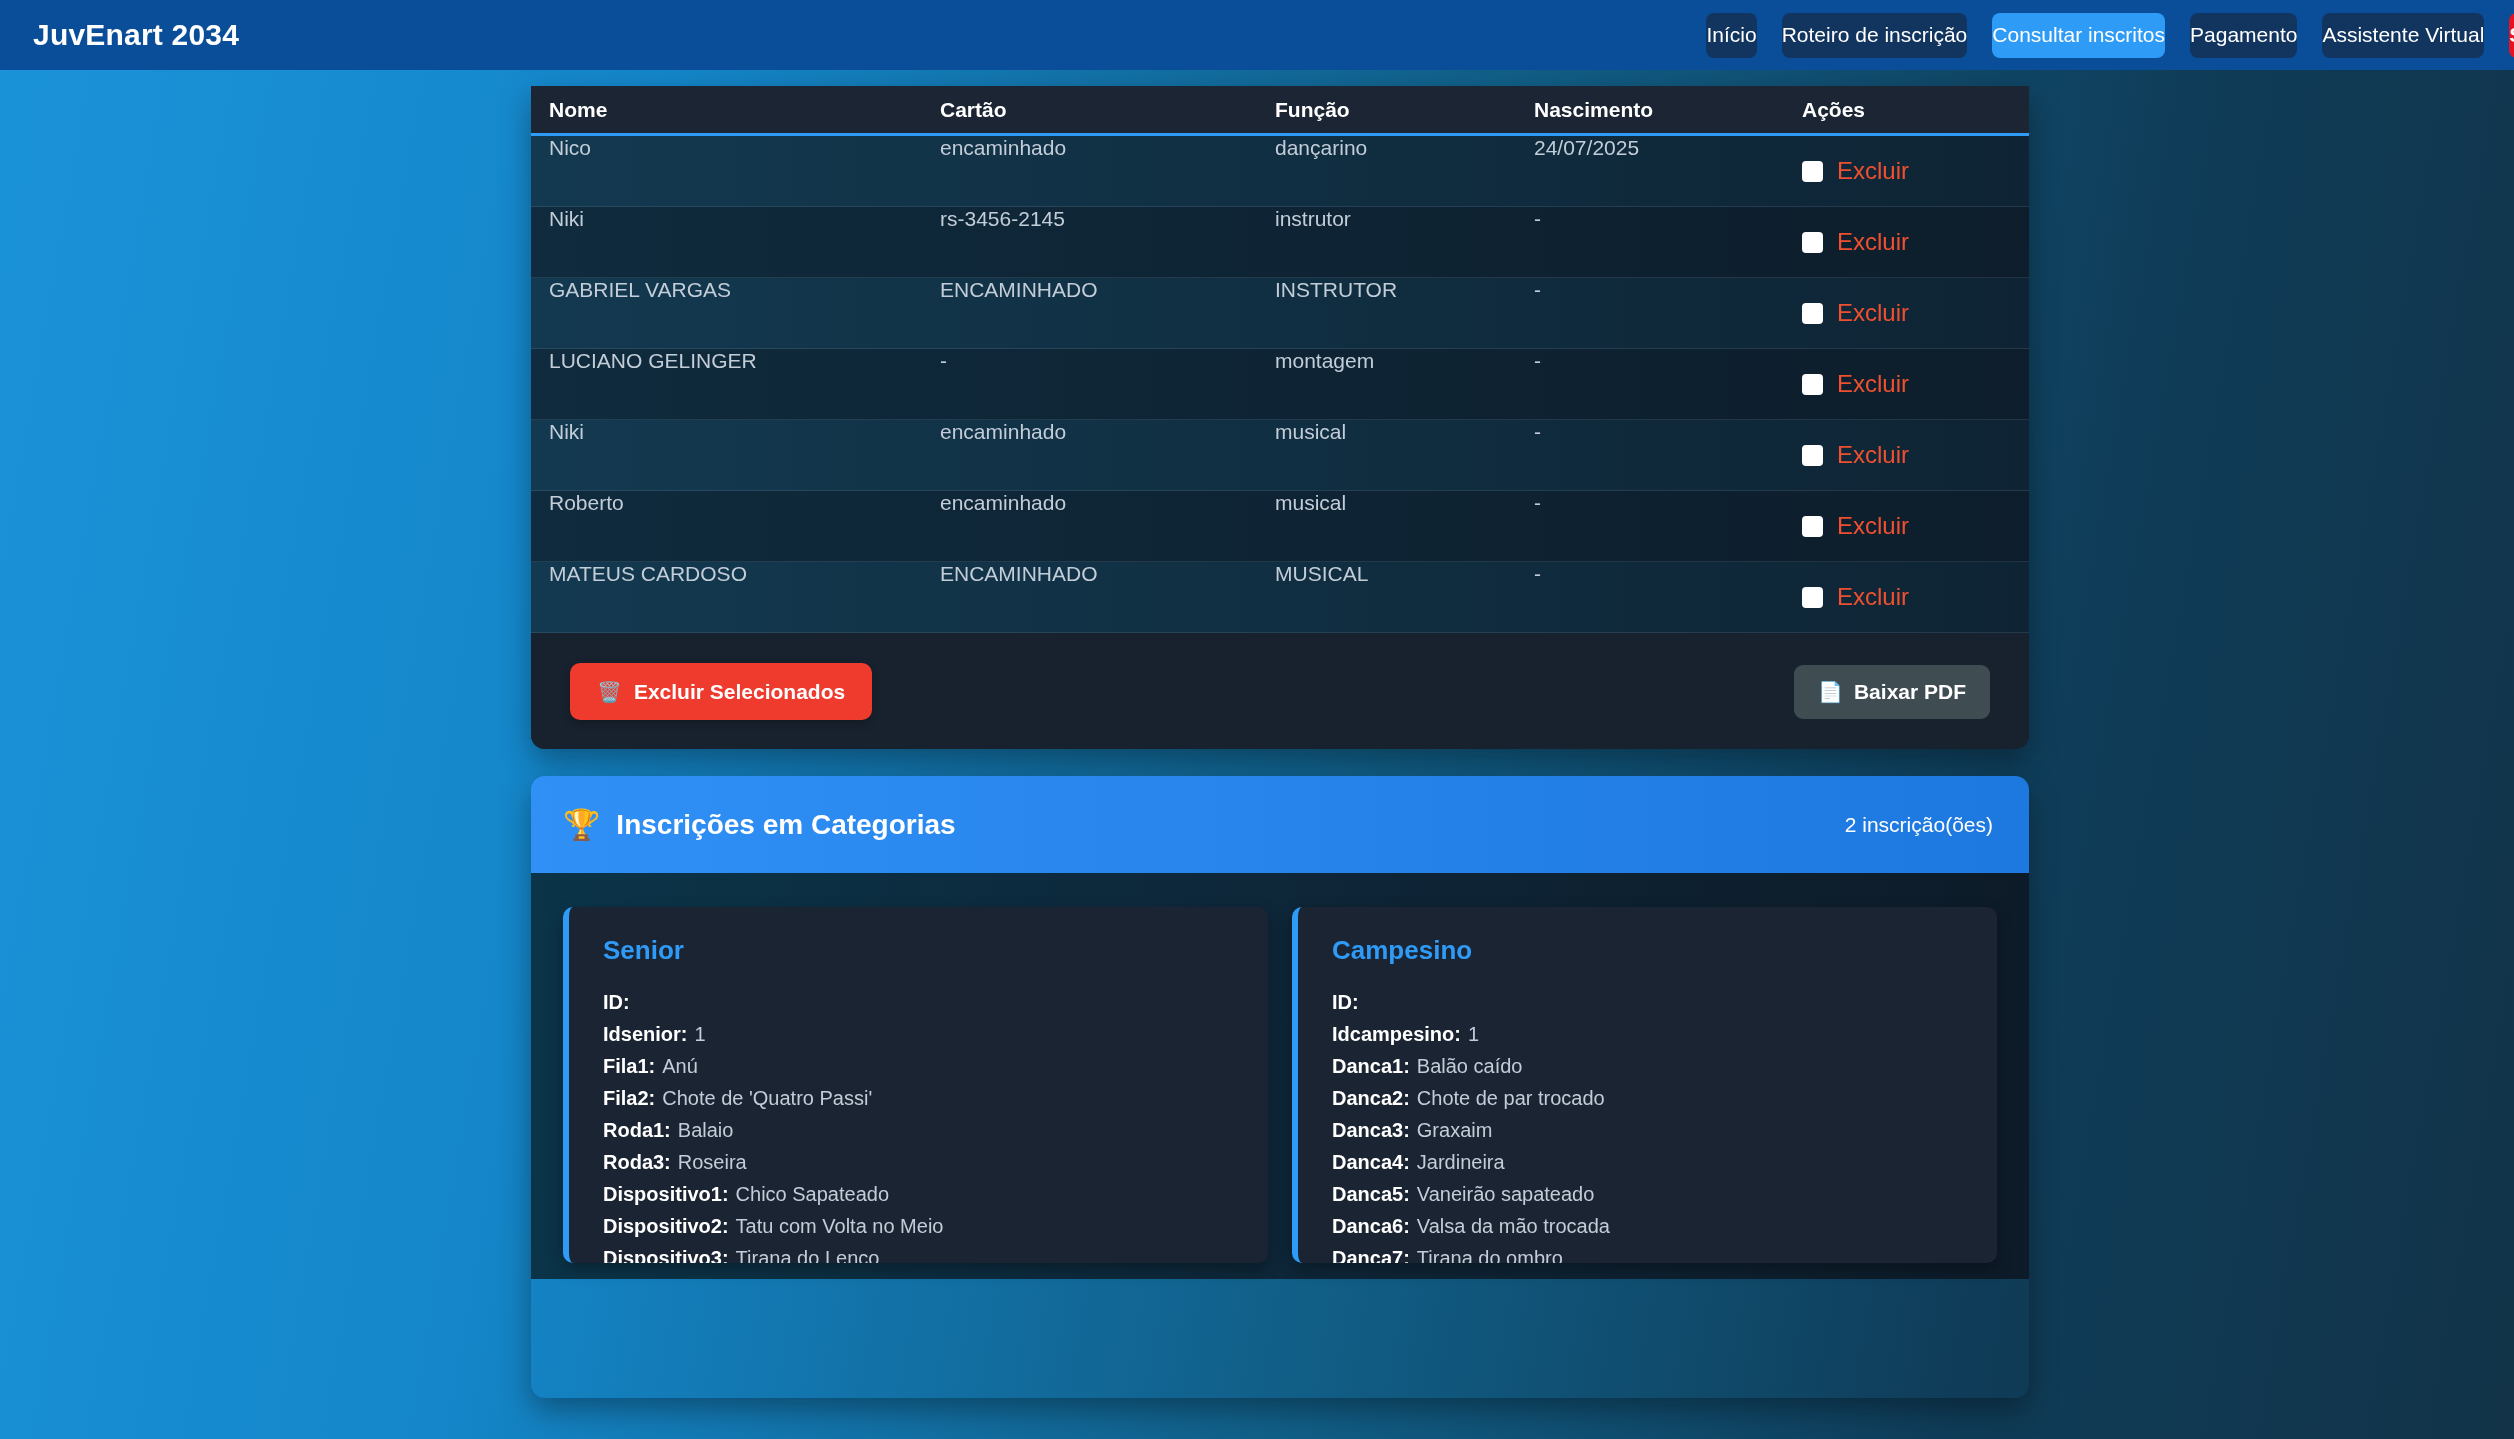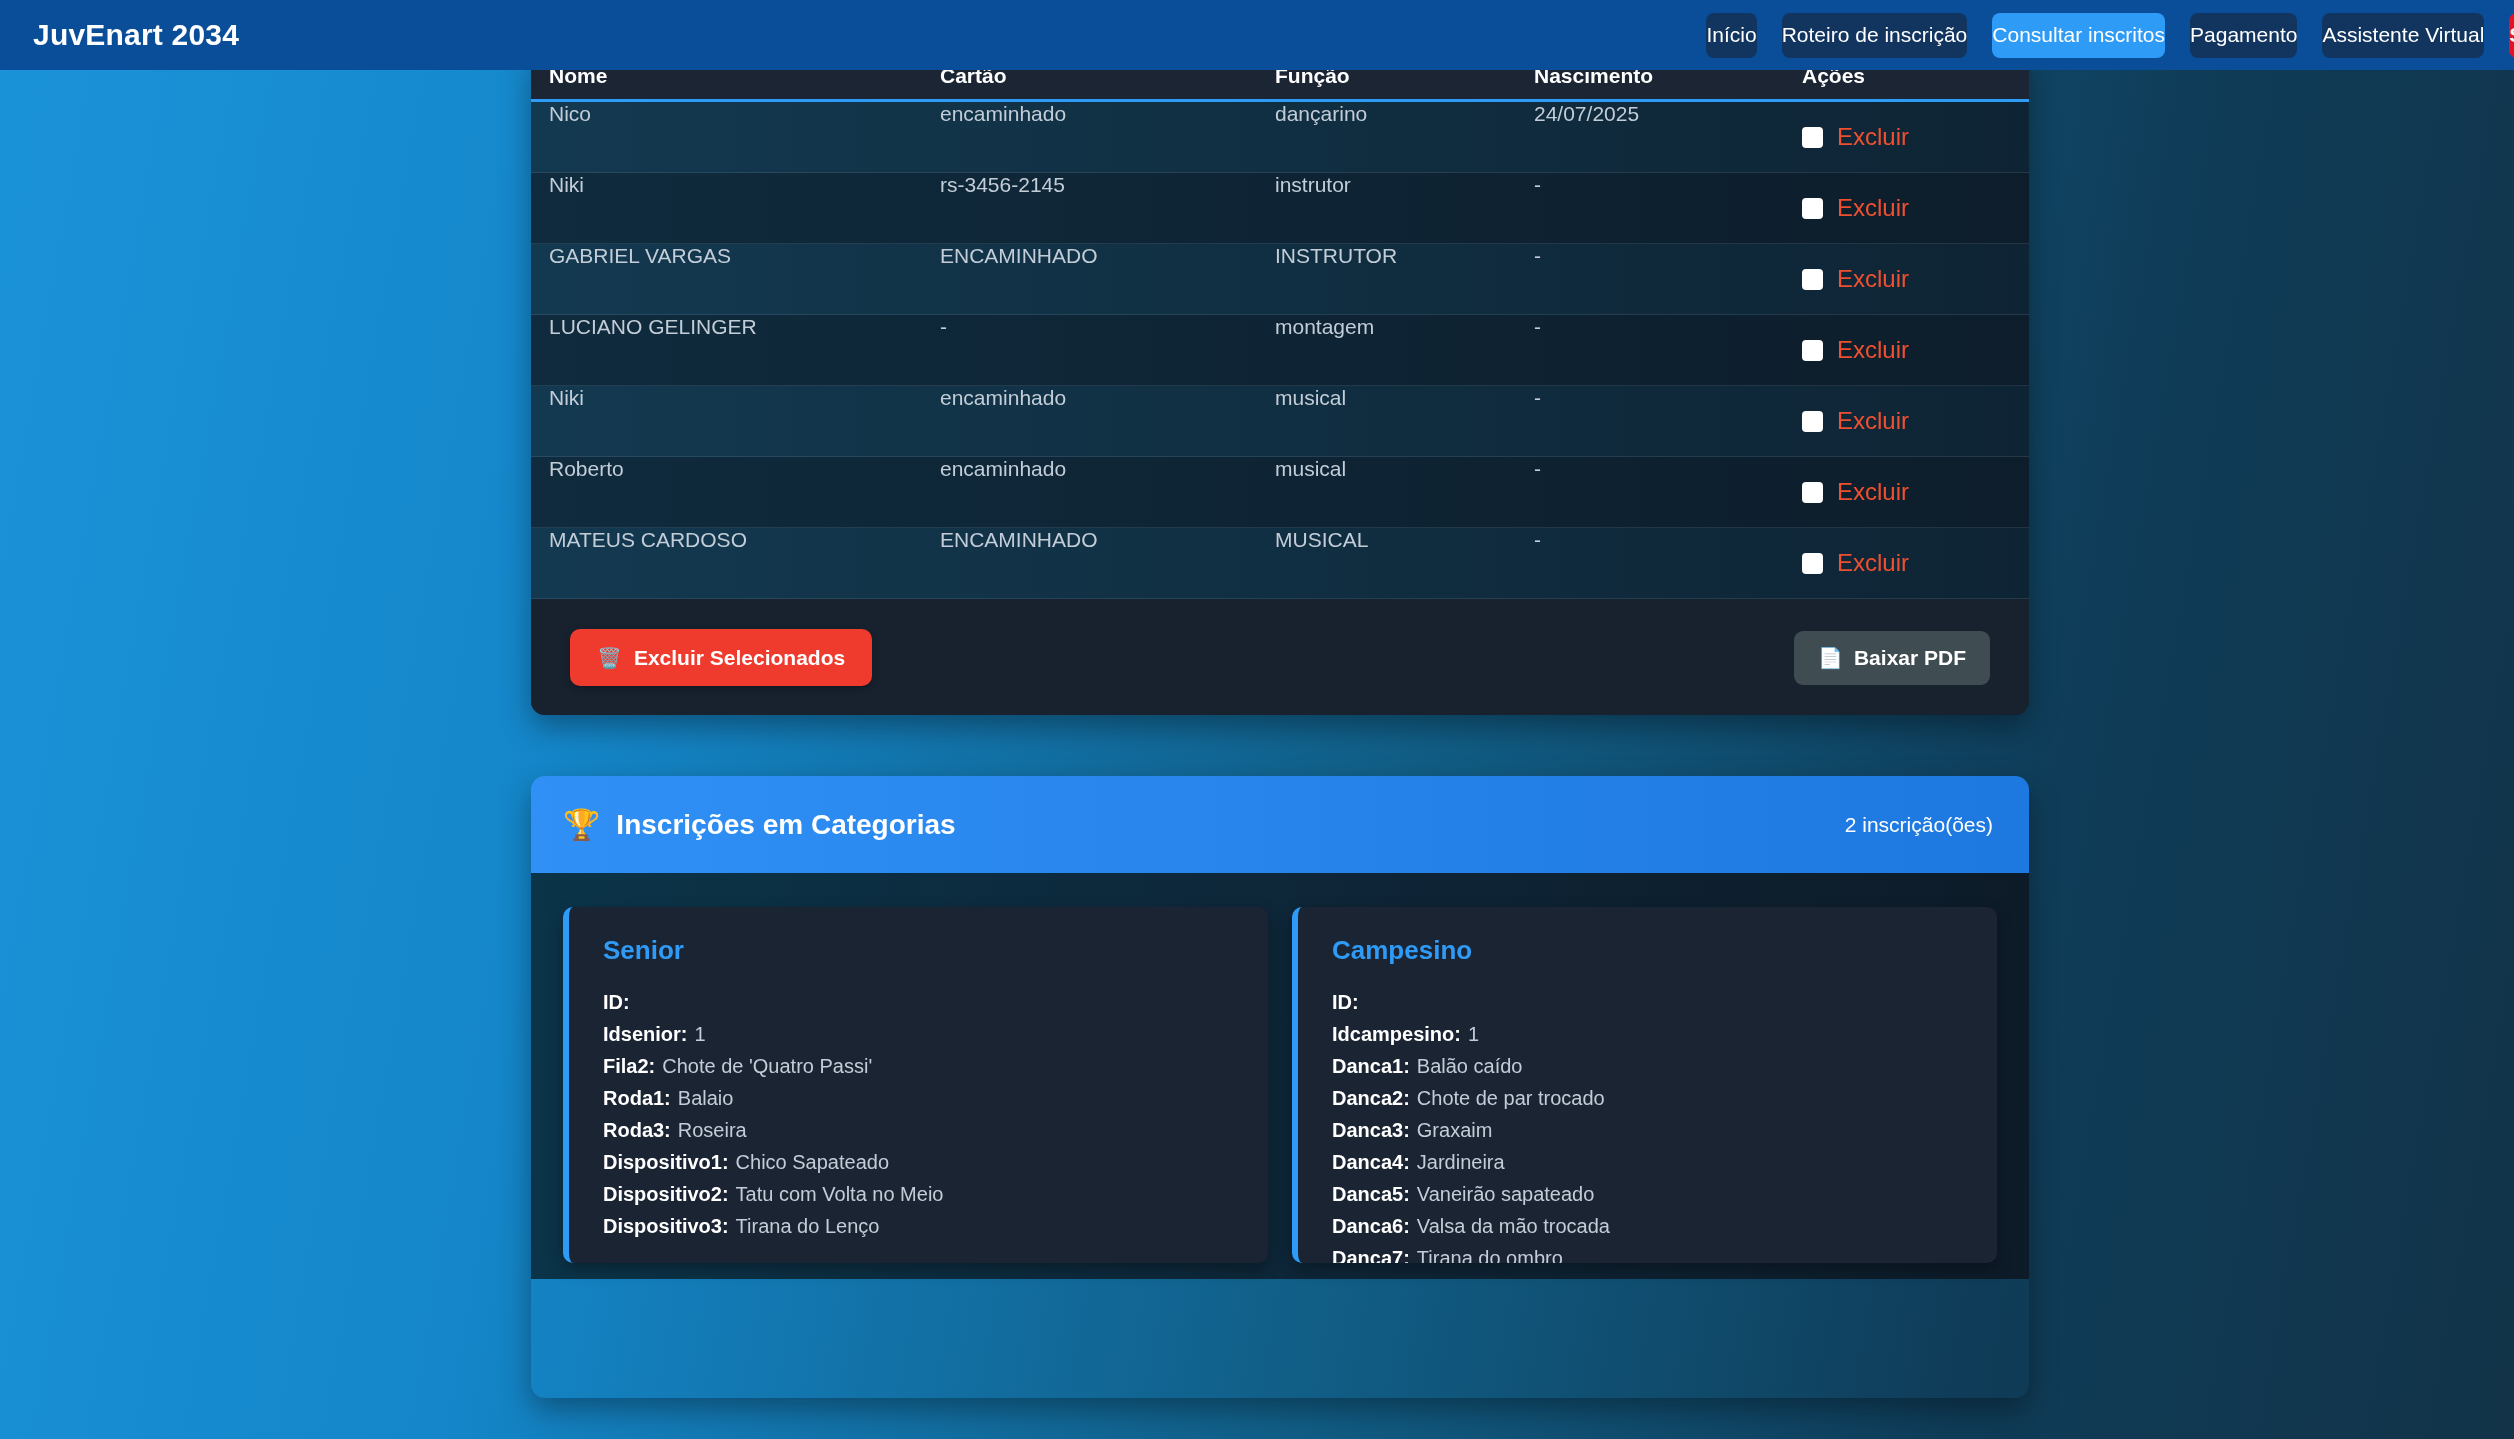--- a/index.html
+++ b/index.html
@@ -19,21 +19,21 @@
   .nav-btn{
     border:none;cursor:pointer;white-space:nowrap;
     background:#123560;color:#ffffff;font-size:21px;
     font-family:"Liberation Sans", sans-serif;
     padding:10px 0;border-radius:8px;height:45px;box-sizing:border-box;
   }
   .nav-btn.active{background:#2e9bf7;}
   .nav-btn.danger{background:#e81123;font-weight:bold;}
   
   .table-card{
-    position:absolute;left:531px;top:52px;width:1498px;
+    position:absolute;left:531px;top:86px;width:1498px;
     background:#18222f;border-radius:0 0 14px 14px;overflow:hidden;
     box-shadow:0 12px 30px rgba(0,0,0,.35);
   }
   .thead{
     display:flex;align-items:center;height:47px;
     background:#1b2534;border-bottom:3px solid #2e9bf7;
     color:#ffffff;font-weight:bold;font-size:21px;
   }
   .cell{padding-left:18px;box-sizing:border-box;overflow:hidden;white-space:nowrap;}
   .c1{width:391px;} .c2{width:335px;} .c3{width:259px;} .c4{width:268px;} .c5{flex:1;}
@@ -207,20 +207,21 @@
       <span class="ic">🏆</span>
       <span>Inscrições em Categorias</span>
     </div>
     <div class="cat-count">2 inscrição(ões)</div>
   </div>
   <div class="cat-body">
       <div class="cat-card">
         <h3>Senior</h3>
         <div class="cat-field"><b>ID:</b></div>
         <div class="cat-field"><b>Idsenior:</b>1</div>
+        <div class="cat-field"><b>Fila1:</b>Anú</div>
         <div class="cat-field"><b>Fila2:</b>Chote de 'Quatro Passi'</div>
         <div class="cat-field"><b>Roda1:</b>Balaio</div>
         <div class="cat-field"><b>Roda3:</b>Roseira</div>
         <div class="cat-field"><b>Dispositivo1:</b>Chico Sapateado</div>
         <div class="cat-field"><b>Dispositivo2:</b>Tatu com Volta no Meio</div>
         <div class="cat-field"><b>Dispositivo3:</b>Tirana do Lenço</div>
       </div>
       <div class="cat-card">
         <h3>Campesino</h3>
         <div class="cat-field"><b>ID:</b></div>

